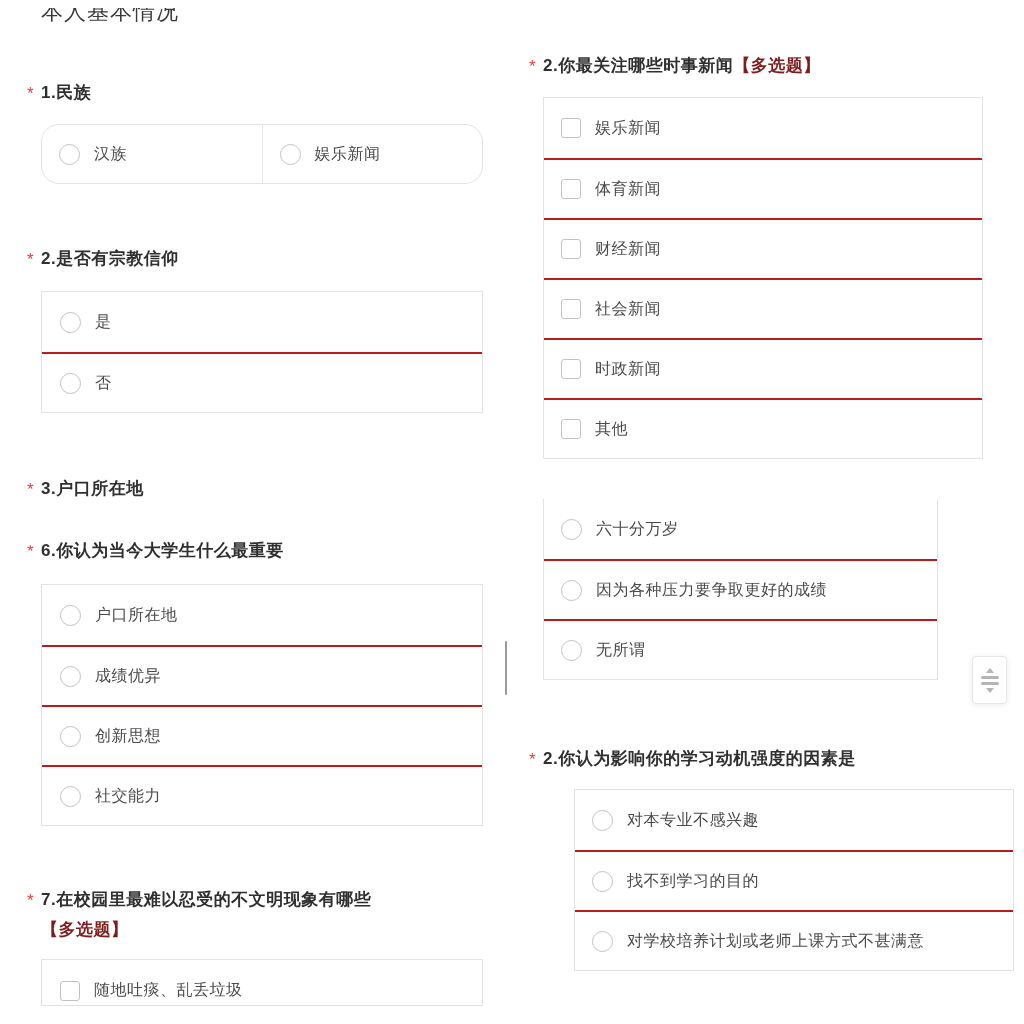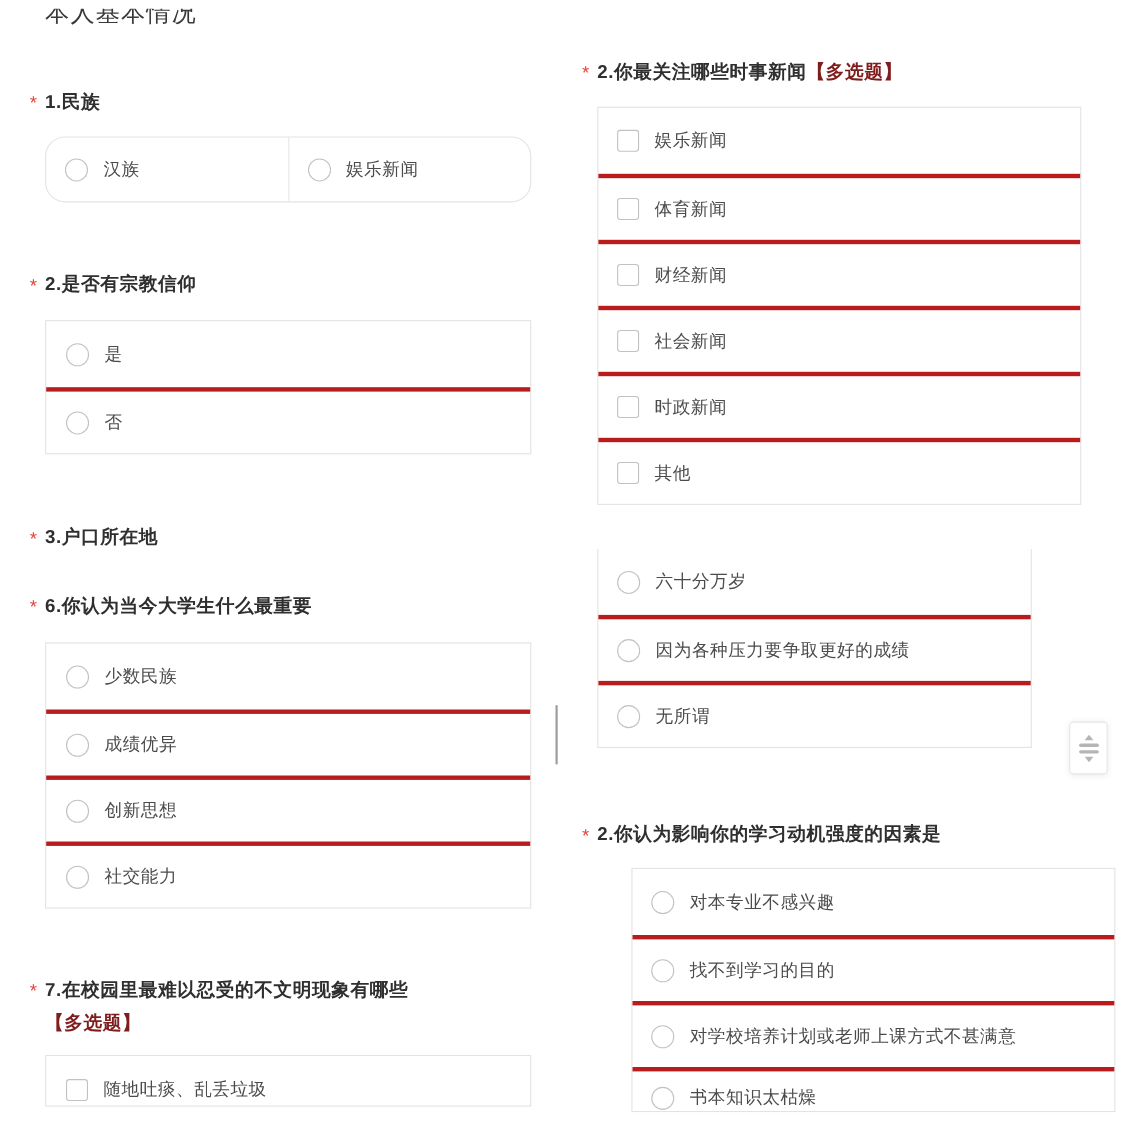--- a/index.html
+++ b/index.html
@@ -34,21 +34,21 @@
 
   
   .opt-box {
     position:absolute; background:#fff;
     border:1px solid #e3e3e3;
   }
   .opt-box.no-top { border-top:none; }
   .row {
     display:flex; align-items:center; height:60px; padding-left:18px;
   }
-  .row + .row { border-top:4px solid #b91c1c; }
+  .row + .row { border-top:2px solid #b91c1c; }
   .row-r { padding-left:17px; }
 
   
   .radio {
     flex:none; width:21px; height:21px; border-radius:50%;
     border:1px solid #c2c2c2; background:#fff; margin-right:14px;
   }
   .check {
     flex:none; width:20px; height:20px; border-radius:3px;
     border:1px solid #c2c2c2; background:#fff; margin-right:14px;
@@ -124,21 +124,21 @@
   <div class="q-title" style="left:41px; top:474px;">
     <span class="star">*</span><span>3.户口所在地</span>
   </div>
 
   <div class="q-title" style="left:41px; top:536px;">
     <span class="star">*</span><span>6.你认为当今大学生什么最重要</span>
   </div>
   <div class="opt-box" style="left:41px; top:584px; width:442px;">
     <div class="row">
       <span class="radio"></span>
-      <span class="lab">少数民族</span>
+      <span class="lab">户口所在地</span>
     </div>
     <div class="row">
       <span class="radio"></span>
       <span class="lab">成绩优异</span>
     </div>
     <div class="row">
       <span class="radio"></span>
       <span class="lab">创新思想</span>
     </div>
     <div class="row">
@@ -210,24 +210,20 @@
       <span class="radio"></span>
       <span class="lab">对本专业不感兴趣</span>
     </div>
     <div class="row row-r">
       <span class="radio"></span>
       <span class="lab">找不到学习的目的</span>
     </div>
     <div class="row row-r">
       <span class="radio"></span>
       <span class="lab">对学校培养计划或老师上课方式不甚满意</span>
-    </div>
-    <div class="row row-r" style="height:40px; padding-top:12px;">
-      <span class="radio"></span>
-      <span class="lab">书本知识太枯燥</span>
     </div>
   </div>
 
   <div class="mid-bar"></div>
 
   <div class="handle">
     <span class="tri-up"></span>
     <span class="bar"></span>
     <span class="bar"></span>
     <span class="tri-down"></span>

